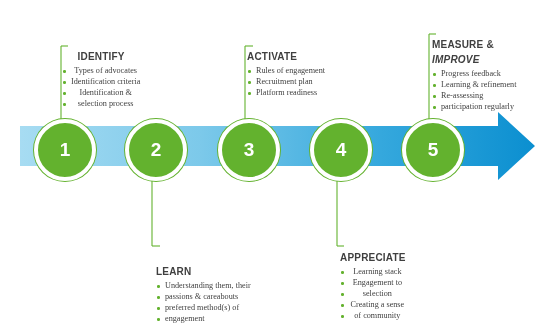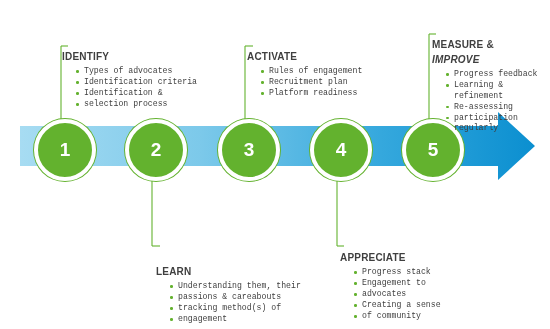--- a/index.html
+++ b/index.html
@@ -61,22 +61,21 @@
     margin: 0;
     padding: 0;
   }
   .bullets li {
     position: relative;
     font-size: 8.2px;
     color: #3f3f3f;
     line-height: 10.5px;
     padding-left: 9px;
     margin-bottom: 0.5px;
-    font-family: Liberation Mono, monospace;
-    margin-left: 13px;
+    font-family: Liberation Serif, serif;
   }
   .bullets li::before {
     content: "";
     position: absolute;
     left: 1px;
     top: 4px;
     width: 2.6px;
     height: 2.6px;
     border-radius: 50%;
     background: #63b22e;
@@ -120,55 +119,55 @@
   <div class="node" style="left:218px; top:119px;">
     <span>3</span>
   </div>
   <div class="node" style="left:310px; top:119px;">
     <span>4</span>
   </div>
   <div class="node" style="left:402px; top:119px;">
     <span>5</span>
   </div>
 
-  <div class="block" style="left:62px; top:37px;">
+  <div class="block" style="left:62px; top:37px;text-align:center;">
     <div class="block-title">IDENTIFY</div>
     <ul class="bullets">
       <li>Types of advocates</li>
       <li>Identification criteria</li>
       <li>Identification  &amp;</li>
       <li style="padding-left:9px;">selection process</li>
     </ul>
   </div>
 
   <div class="block" style="left:156px; top:252px;">
     <div class="block-title">LEARN</div>
     <ul class="bullets">
       <li>Understanding them, their</li>
       <li style="padding-left:9px;">passions &amp; careabouts</li>
-      <li style="padding-left:9px;">tracking method(s) of</li>
+      <li style="padding-left:9px;">preferred method(s) of</li>
       <li style="padding-left:9px;">engagement</li>
     </ul>
   </div>
 
   <div class="block" style="left:247px; top:37px;">
     <div class="block-title">ACTIVATE</div>
     <ul class="bullets">
       <li>Rules of engagement</li>
       <li>Recruitment  plan</li>
       <li>Platform  readiness</li>
     </ul>
   </div>
 
-  <div class="block" style="left:340px; top:238px;">
+  <div class="block" style="left:340px; top:238px;text-align:center;">
     <div class="block-title">APPRECIATE</div>
     <ul class="bullets">
-      <li>Progress stack</li>
+      <li>Learning stack</li>
       <li>Engagement to</li>
-      <li style="padding-left:9px;">advocates</li>
+      <li style="padding-left:9px;">selection</li>
       <li>Creating a sense</li>
       <li style="padding-left:9px;">of community</li>
     </ul>
   </div>
 
   <div class="block" style="left:432px; top:25px;">
     <div class="block-title">MEASURE &amp;</div>
     <div class="block-title" style="margin-top:-1px;font-style:italic;">IMPROVE</div>
     <ul class="bullets">
       <li>Progress feedback</li>

